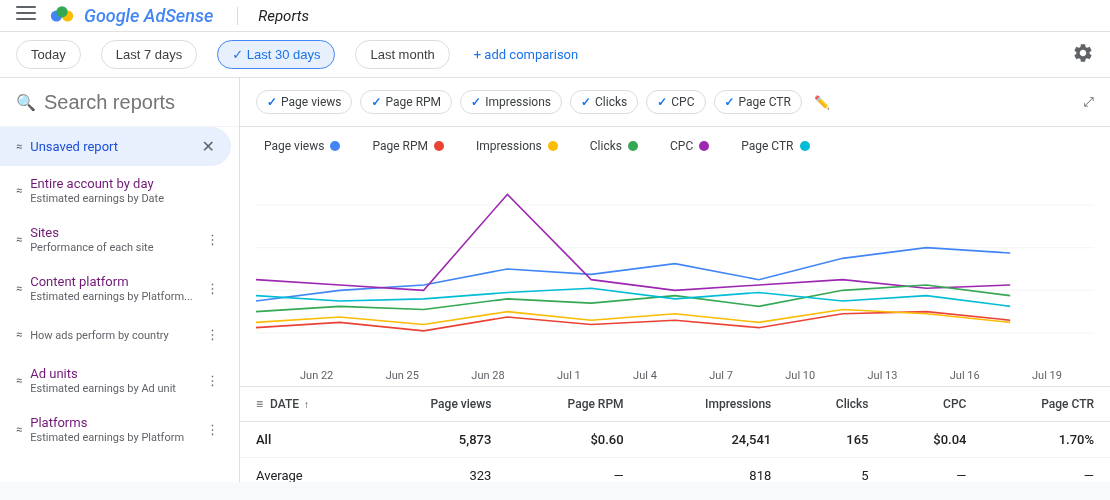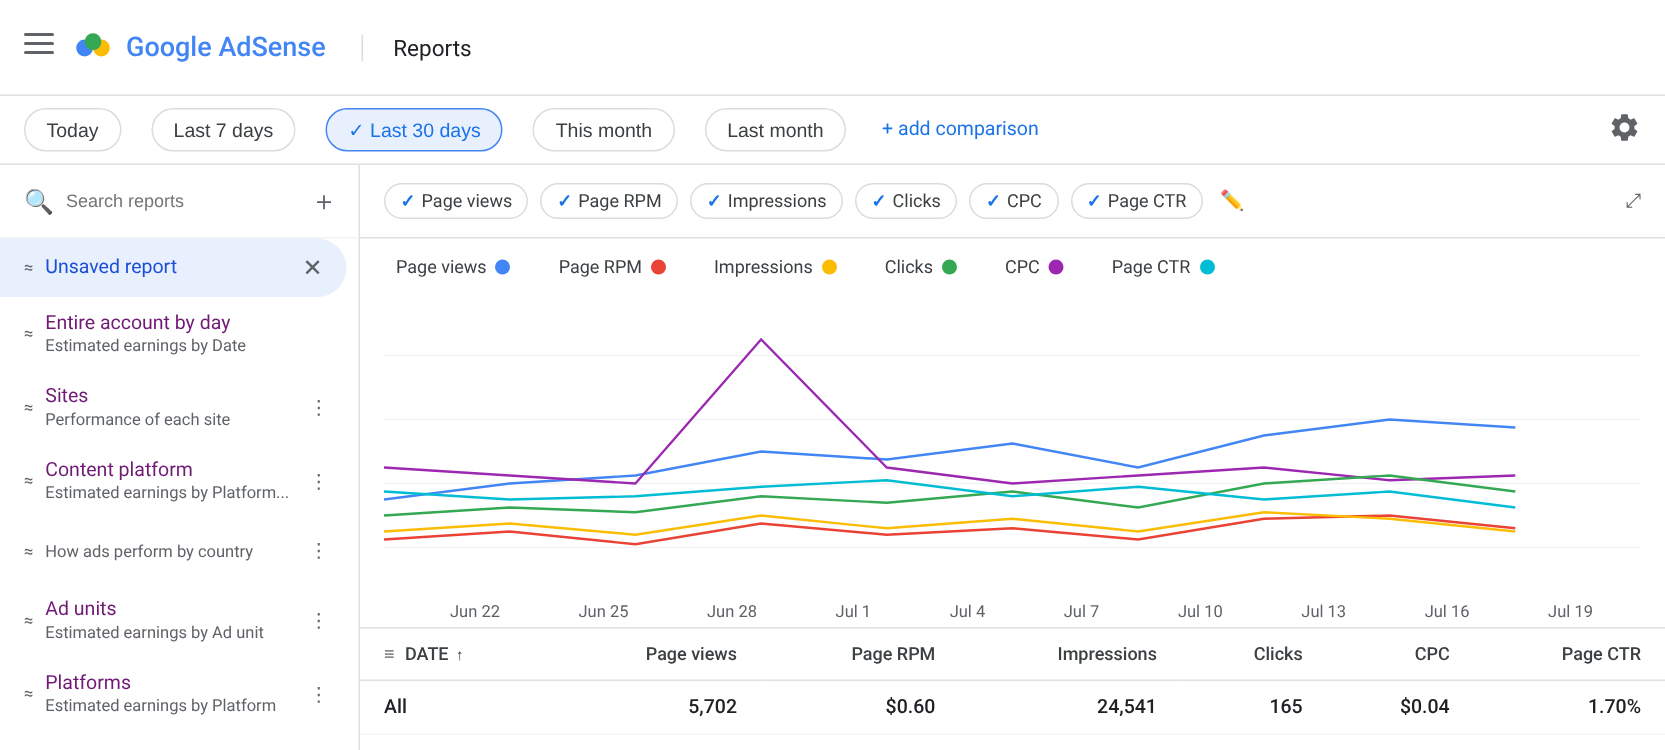--- a/index.html
+++ b/index.html
@@ -1,19 +1,19 @@
 <!DOCTYPE html>
 <html><head>
   <meta charset="utf-8">
   <style>
     * { box-sizing: border-box; margin: 0; padding: 0; }
     body { font-family: 'Google Sans', Roboto, Arial, sans-serif; font-size: 13px; color: #202124; background: #f8f9fa; overflow: hidden; }
 
     
-    .topbar { display: flex; align-items: center; height: 64px; background: #fff; border-bottom: 1px solid #e0e0e0; padding: 0 16px; }
+    .topbar { display: flex; align-items: center; height: 32px; background: #fff; border-bottom: 1px solid #e0e0e0; padding: 0 16px; font-style: italic; }
     .topbar-logo { display: flex; align-items: center; gap: 8px; margin-right: 20px; }
     .topbar-logo-icon { width: 28px; height: 28px; }
     .topbar-title { font-size: 15px; color: #202124; font-weight: 400; border-left: 1px solid #dadce0; padding-left: 20px; margin-left: 4px; }
     .hamburger { width: 20px; height: 20px; display: flex; flex-direction: column; gap: 4px; cursor: pointer; margin-right: 12px; }
     .hamburger span { display: block; height: 2px; background: #5f6368; border-radius: 2px; }
 
     
     .filterbar { display: flex; align-items: center; padding: 8px 16px; background: #fff; border-bottom: 1px solid #e0e0e0; gap: 20px; }
     .filter-btn { padding: 6px 14px; border-radius: 20px; border: 1px solid #dadce0; background: #fff; font-size: 13px; cursor: pointer; color: #3c4043; }
     .filter-btn.active { background: #e8f0fe; border-color: #4285f4; color: #1a73e8; font-weight: 500; }
@@ -21,21 +21,21 @@
     .filter-dropdown { display: flex; align-items: center; gap: 4px; padding: 6px 14px; border-radius: 20px; border: 1px solid #dadce0; background: #fff; font-size: 13px; cursor: pointer; color: #3c4043; }
     .add-comparison { color: #1a73e8; font-size: 13px; cursor: pointer; display: flex; align-items: center; gap: 4px; margin-left: 4px; }
     .settings-icon-btn { margin-left: auto; cursor: pointer; color: #5f6368; }
 
     
     .main { display: flex; height: calc(500px - 96px); }
 
     
     .sidebar { width: 240px; min-width: 240px; background: #fff; border-right: 1px solid #e0e0e0; overflow-y: auto; }
     .search-bar { display: flex; align-items: center; padding: 12px 16px; gap: 8px; border-bottom: 1px solid #f1f3f4; }
-    .search-bar input { border: none; outline: none; font-size: 12px; color: #3c4043; background: transparent; flex: 1; }
+    .search-bar input { border: none; outline: none; font-size: 20px; color: #3c4043; background: transparent; flex: 1; }
     .search-icon { color: #5f6368; font-size: 16px; }
     .add-icon { margin-left: auto; color: #5f6368; cursor: pointer; font-size: 18px; }
 
     .sidebar-item { display: flex; align-items: center; padding: 10px 16px; cursor: pointer; gap: 8px; position: relative; }
     .sidebar-item.active { background: #e8f0fe; border-radius: 0 20px 20px 0; margin-right: 8px; }
     .sidebar-item.active .sidebar-item-label { color: #1d4ed8; font-weight: 400; }
     .sidebar-item-text { flex: 1; }
     .sidebar-item-label { font-size: 13px; color: #701a75; }
     .sidebar-item-sub { font-size: 11px; color: #5f6368; margin-top: 1px; }
     .sidebar-item-more { color: #5f6368; cursor: pointer; padding: 4px; }
@@ -92,21 +92,20 @@
     <span style="font-size:18px;color:#4285f4;font-weight:500;">Google AdSense</span>
   </div>
   <span class="topbar-title">Reports</span>
   <span style="margin-left:auto;"></span>
 </div>
 
 <div class="filterbar">
   <button class="filter-btn">Today</button>
   <button class="filter-btn">Last 7 days</button>
   <button class="filter-btn active filter-btn-check">Last 30 days</button>
-  <button class="filter-btn">This month</button>
   <button class="filter-btn">Last month</button>
   <div class="add-comparison">+ add comparison</div>
   <div class="settings-icon-btn">
     <svg width="22" height="22" viewBox="0 0 24 24" fill="#5f6368">
         <path d="M19.14,12.94c0.04-0.3,0.06-0.61,0.06-0.94c0-0.32-0.02-0.64-0.07-0.94l2.03-1.58c0.18-0.14,0.23-0.41,0.12-0.61 l-1.92-3.32c-0.12-0.22-0.37-0.29-0.59-0.22l-2.39,0.96c-0.5-0.38-1.03-0.7-1.62-0.94L14.4,2.81c-0.04-0.24-0.24-0.41-0.48-0.41 h-3.84c-0.24,0-0.43,0.17-0.47,0.41L9.25,5.35C8.66,5.59,8.12,5.92,7.63,6.29L5.24,5.33c-0.22-0.08-0.47,0-0.59,0.22L2.74,8.87 C2.62,9.08,2.66,9.34,2.86,9.48l2.03,1.58C4.84,11.36,4.8,11.69,4.8,12s0.02,0.64,0.07,0.94l-2.03,1.58 c-0.18,0.14-0.23,0.41-0.12,0.61l1.92,3.32c0.12,0.22,0.37,0.29,0.59,0.22l2.39-0.96c0.5,0.38,1.03,0.7,1.62,0.94l0.36,2.54 c0.05,0.24,0.24,0.41,0.48,0.41h3.84c0.24,0,0.44-0.17,0.47-0.41l0.36-2.54c0.59-0.24,1.13-0.56,1.62-0.94l2.39,0.96 c0.22,0.08,0.47,0,0.59-0.22l1.92-3.32c0.12-0.22,0.07-0.47-0.12-0.61L19.14,12.94z M12,15.6c-1.98,0-3.6-1.62-3.6-3.6 s1.62-3.6,3.6-3.6s3.6,1.62,3.6,3.6S13.98,15.6,12,15.6z"></path>
       </svg>
   </div>
 </div>
 
 <div class="main">
@@ -284,21 +283,21 @@
           <th>Page RPM</th>
           <th>Impressions</th>
           <th>Clicks</th>
           <th>CPC</th>
           <th>Page CTR</th>
         </tr>
       </thead>
       <tbody>
         <tr class="total">
           <td>All</td>
-          <td>5,702</td>
+          <td>5,873</td>
           <td>$0.60</td>
           <td>24,541</td>
           <td>165</td>
           <td>$0.04</td>
           <td>1.70%</td>
         </tr>
         <tr>
           <td>Average</td>
           <td>323</td>
           <td>—</td>

